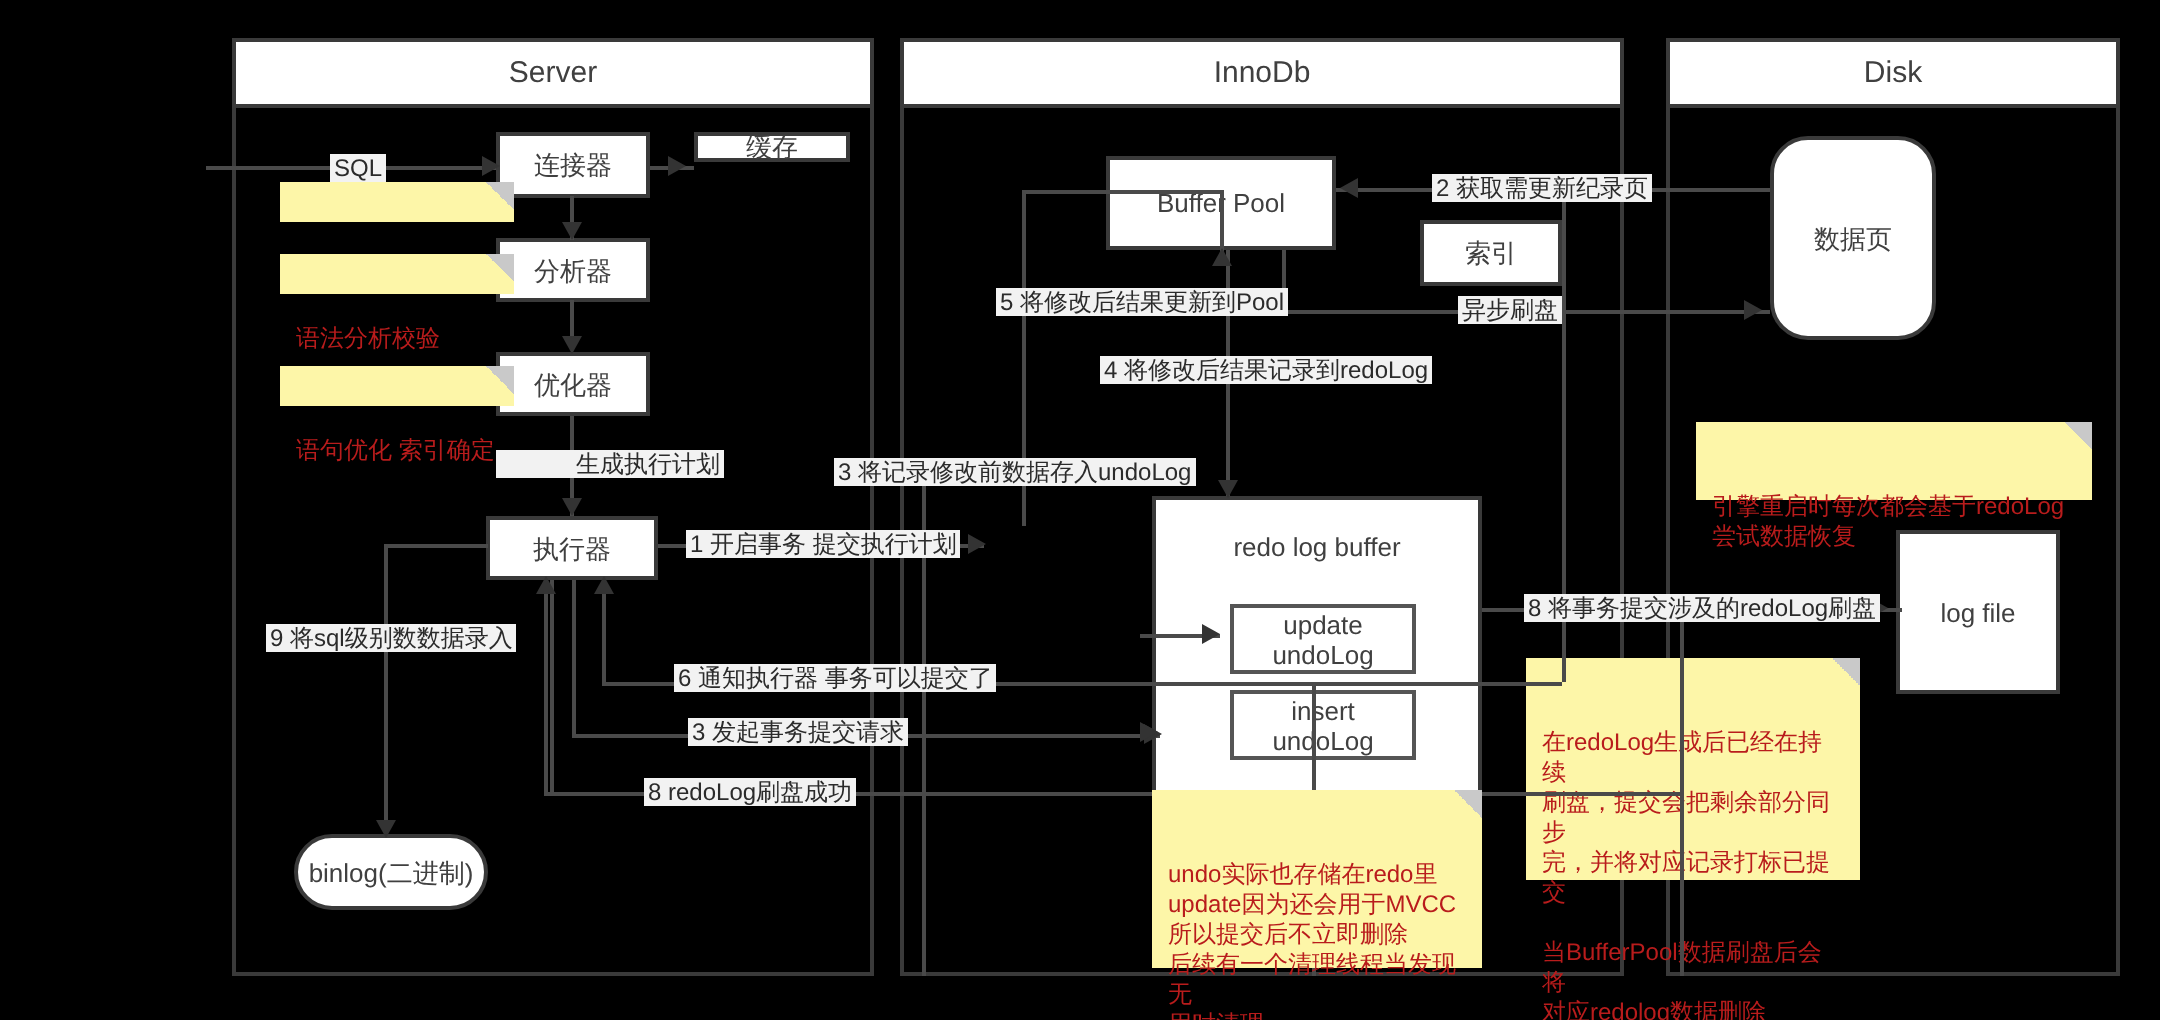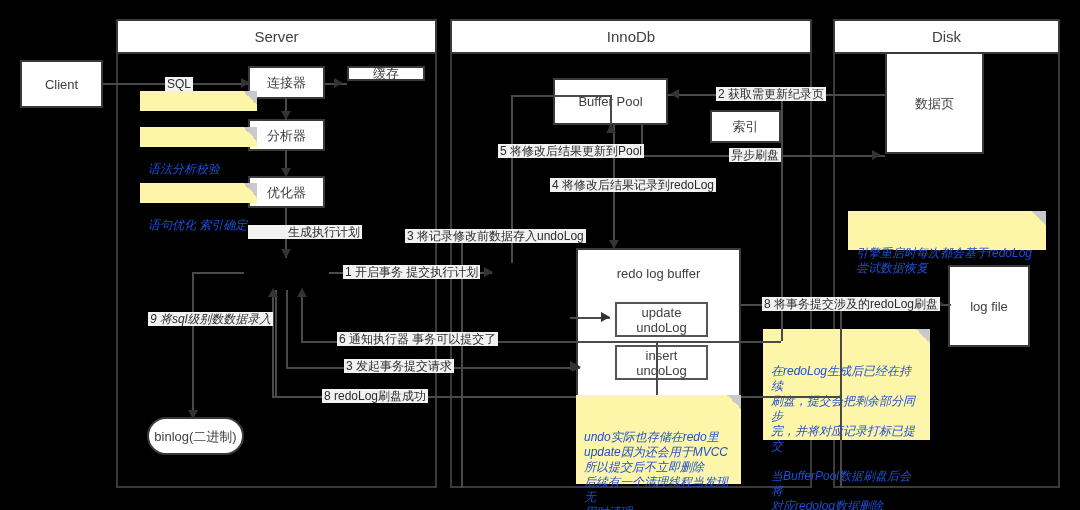--- a/index.html
+++ b/index.html
@@ -11,21 +11,21 @@
   .swim-head{position:absolute;box-sizing:border-box;background:#fff;border:2px solid #3a3a3a;
              display:flex;align-items:center;justify-content:center;
              color:#404040;font-size:15px;}
 
   .node{position:absolute;box-sizing:border-box;background:#fff;border:2px solid #3a3a3a;
         display:flex;flex-direction:column;align-items:center;justify-content:center;
         color:#404040;font-size:13px;line-height:15px;text-align:center;}
   .node.inner{border:2px solid #555;}
 
   .note{position:absolute;box-sizing:border-box;background:#fdf6a8;
-        color:#1d4ed8;font-size:12px;line-height:15px;padding:5px 8px;white-space:pre-line;font-style:italic;}
+        color:#b91c1c;font-size:12px;line-height:15px;padding:5px 8px;white-space:pre-line;}
   .note .fold{position:absolute;top:0;right:0;width:14px;height:14px;
         background:linear-gradient(225deg,#c9c9c9 0 50%,transparent 50% 100%);}
   .note.center{}
 
   .lbl{position:absolute;background:#f2f2f2;color:#2b2b2b;font-size:12px;
        line-height:14px;white-space:nowrap;padding:0 2px;z-index:6;}
 
   .ln{position:absolute;background:#4a4a4a;z-index:2;}
   .ln.h{height:1.6px;}
   .ln.v{width:1.6px;}
@@ -109,40 +109,40 @@
   <div class="ln h" style="left:461px;top:234px;width:3px;"></div>
 
   <div class="ln h" style="left:741px;top:304px;width:210px;"></div>
   <div class="arw r" style="left:935px;top:299px;"></div>
 
   <div class="ln v" style="left:275px;top:290px;height:106px;"></div>
   <div class="ln v" style="left:656px;top:341px;height:147px;"></div>
   <div class="ln v" style="left:781px;top:94px;height:247px;"></div>
   <div class="ln v" style="left:840px;top:304px;height:184px;"></div>
 
-  <div class="node" style="left:20px;top:60px;width:83px;height:48px;">
-    <span>Client</span>
-  </div>
 
   <div class="node" style="left:248px;top:66px;width:77px;height:33px;">
     <span>连接器</span>
   </div>
 
   <div class="node" style="left:347px;top:66px;width:78px;height:15px;">
     <span>缓存</span>
   </div>
 
   <div class="node" style="left:248px;top:176px;width:77px;height:32px;">
     <span>优化器</span>
   </div>
 
   <div class="node" style="left:248px;top:119px;width:77px;height:32px;">
     <span>分析器</span>
   </div>
 
+  <div class="node" style="left:243px;top:258px;width:86px;height:32px;">
+    <span>执行器</span>
+  </div>
 
   <div class="node" style="left:147px;top:417px;width:97px;height:38px;border-radius:19px;">
     <span>binlog(二进制)</span>
   </div>
 
   <div class="node" style="left:553px;top:78px;width:115px;height:47px;">
     <span>Buffer Pool</span>
   </div>
 
   <div class="node" style="left:710px;top:110px;width:71px;height:33px;">
@@ -160,21 +160,21 @@
     <div class="node inner" style="left:37px;top:95px;width:93px;height:35px;">
       <span>insert</span>
       <span>undoLog</span>
     </div>
   </div>
 
   <div class="ln h" style="left:570px;top:317px;width:40px;z-index:7;"></div>
   <div class="arw r" style="left:601px;top:312px;z-index:8;"></div>
   <div class="arw r" style="left:570px;top:361px;z-index:8;"></div>
 
-  <div class="node" style="left:885px;top:52px;width:99px;height:102px;">
+  <div class="node" style="left:885px;top:68px;width:83px;height:102px;border-radius:19px;">
     <span>数据页</span>
   </div>
 
   <div class="node" style="left:948px;top:265px;width:82px;height:82px;justify-content:center;">
     <span>log file</span>
   </div>
 
   <div class="note" style="left:140px;top:91px;width:117px;height:20px;">
     <span class="fold"></span>
     <span>管理连接 权限验证</span>
@@ -221,40 +221,40 @@
 
   <div class="lbl" style="left:248px;top:225px;padding-left:40px;">
     <span>生成执行计划</span></div>
 
   <div class="lbl" style="left:343px;top:265px;">
     <span>1 开启事务 提交执行计划</span></div>
 
   <div class="lbl" style="left:716px;top:87px;">
     <span>2 获取需更新纪录页</span></div>
 
-  <div class="lbl" style="left:405px;top:229px;">
+  <div class="lbl" style="left:417px;top:229px;">
     <span>3 将记录修改前数据存入undoLog</span></div>
 
   <div class="lbl" style="left:550px;top:178px;">
     <span>4 将修改后结果记录到redoLog</span></div>
 
   <div class="lbl" style="left:498px;top:144px;">
     <span>5 将修改后结果更新到Pool</span></div>
 
   <div class="lbl" style="left:337px;top:332px;">
     <span>6 通知执行器 事务可以提交了</span></div>
 
   <div class="lbl" style="left:344px;top:359px;">
     <span>3 发起事务提交请求</span></div>
 
   <div class="lbl" style="left:762px;top:297px;">
     <span>8 将事务提交涉及的redoLog刷盘</span></div>
 
   <div class="lbl" style="left:322px;top:389px;">
     <span>8 redoLog刷盘成功</span></div>
 
-  <div class="lbl" style="left:148px;top:312px;font-style:italic;">
+  <div class="lbl" style="left:133px;top:312px;">
     <span>9 将sql级别数数据录入</span></div>
 
   <div class="lbl" style="left:729px;top:148px;">
     <span>异步刷盘</span></div>
 
 </div>
 
 </body></html>

